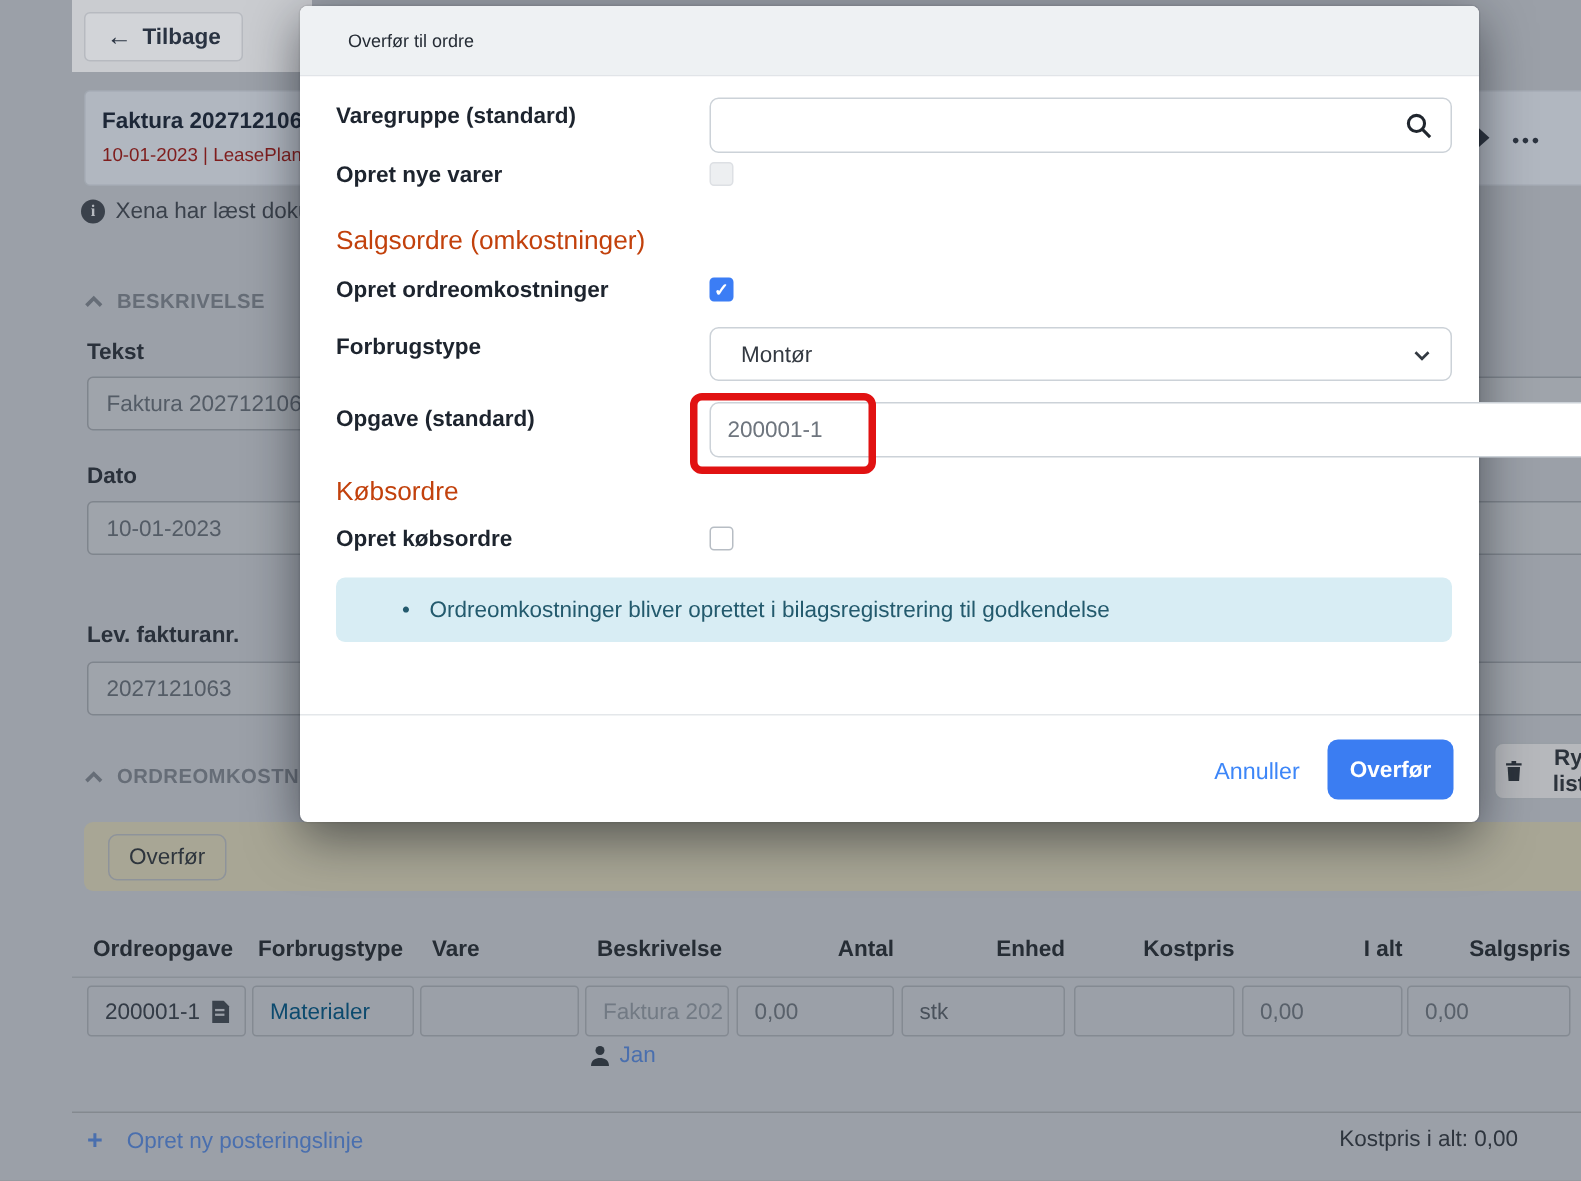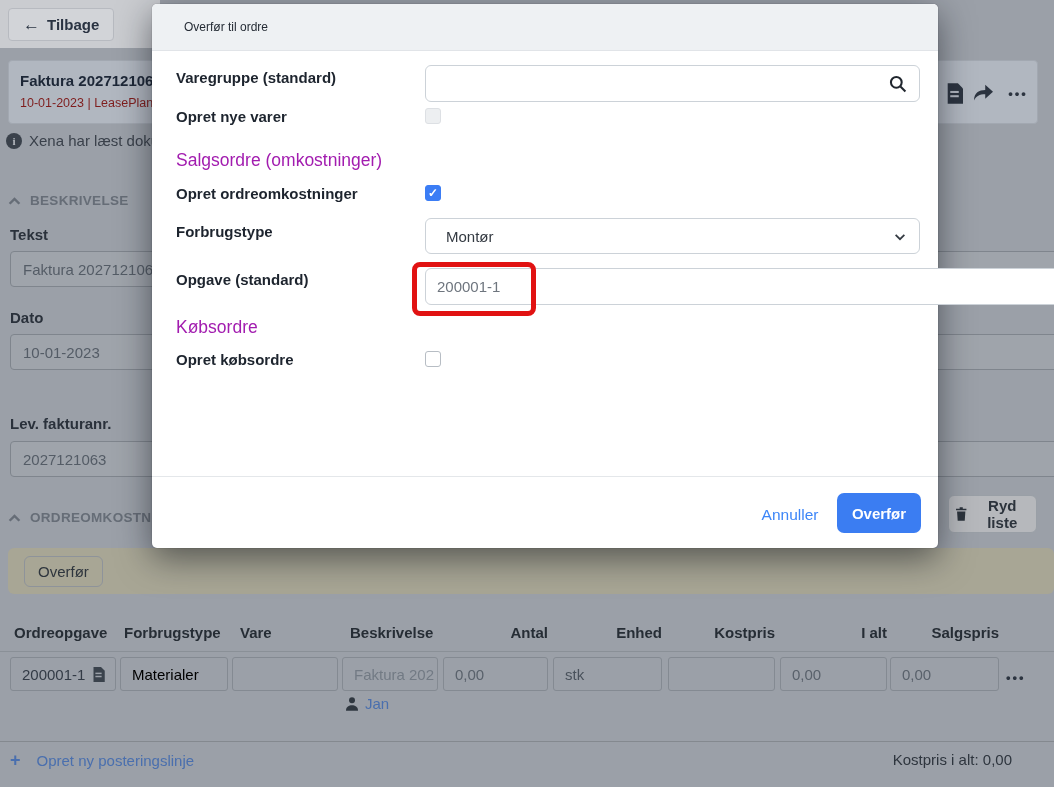--- a/index.html
+++ b/index.html
@@ -1,18 +1,18 @@
 <!DOCTYPE html>
 <html><head>
 <meta charset="utf-8">
 <style>
   html,body{margin:0;padding:0;background:#73777e;}
   .stage{position:relative;width:1054px;height:787px;overflow:hidden;background:#9ba0a8;
          font-family:"Liberation Sans",sans-serif;font-size:15px;color:#2b323c;}
-  .abs{position:absolute;}
+  .abs{position:absolute;margin-left:48px;}
 
   
   .strip{left:0;top:0;width:160px;height:48px;background:#caccd0;}
   .backbtn{left:8px;top:8px;height:33px;padding:0 14px;display:flex;align-items:center;gap:7px;
            background:#d2d4d8;border:1px solid #b7bac0;border-radius:4px;font-weight:600;
            font-size:15px;color:#2a3342;cursor:pointer;font-family:inherit;}
   .ic-arrow::after{content:"←";font-size:17px;font-weight:700;color:#2a3342;}
   .band{left:8px;top:60px;width:1028px;height:62px;background:#b1b7c0;border:1px solid #a2a8b1;border-radius:4px;}
   .btitle{left:20px;top:72px;font-weight:700;font-size:15px;color:#1d2737;white-space:nowrap;}
   .bsub{left:20px;top:96px;font-size:12.5px;color:#7f1d1d;white-space:nowrap;}
@@ -29,40 +29,40 @@
   .rydbtn{left:948px;top:495px;width:89px;height:38px;background:#b6b8bc;border:1px solid #999fa6;border-radius:6px;
           display:flex;align-items:center;justify-content:center;gap:7px;font-weight:700;font-size:15px;color:#2c333c;cursor:pointer;font-family:inherit;}
   .banner{left:8px;top:548px;width:1014px;height:46px;background:#a8a695;border-radius:6px;display:flex;align-items:center;
           padding:0 16px;gap:13px;color:#5f645a;font-size:15.5px;}
   .bannerbtn{height:31px;padding:0 13px;background:transparent;border:1px solid #8e939a;border-radius:6px;
              color:#2e353d;font-size:15px;cursor:pointer;font-family:inherit;white-space:nowrap;}
   .th{top:624px;font-weight:700;font-size:15px;color:#262d35;white-space:nowrap;}
   .thr{text-align:right;}
   .hdrline{left:0;top:651px;width:1054px;height:1px;background:#8a9097;}
   .cell{top:657px;height:34px;border:1px solid #848a92;border-radius:3px;display:flex;align-items:center;
-        padding:0 11px;font-size:15px;color:#000000;box-sizing:border-box;white-space:nowrap;overflow:hidden;}
+        padding:0 11px;font-size:15px;color:#0c4a6e;box-sizing:border-box;white-space:nowrap;overflow:hidden;}
   .cell.num{justify-content:flex-start;color:#59616b;}
   .muted{color:#727a84;}
   .rowdots{left:1006px;top:668px;cursor:pointer;}
   .linkdim{color:#4a6fae;cursor:pointer;}
   .orderlink{left:8px;top:694px;width:118px;line-height:21px;font-size:15px;}
   .userchip{left:344px;top:695px;display:flex;align-items:center;gap:5px;font-size:15px;}
   .ic-person{width:16px;height:16px;color:#2f3740;}
   .botline{left:0;top:741px;width:1054px;height:1px;background:#84898f;}
   .addlink{left:10px;top:750px;display:flex;align-items:center;gap:16px;font-size:15px;}
   .ic-plus::after{content:"+";font-size:18px;font-weight:700;}
   .total{top:751px;right:42px;font-size:15px;color:#2e353e;white-space:nowrap;}
 
   
   .modal{left:152px;top:4px;width:786px;height:544px;background:#fff;border-radius:5px;
          box-shadow:0 10px 34px rgba(15,19,26,.55),0 0 0 1px rgba(0,0,0,.06);color:#1d242e;}
   .mhead{position:absolute;left:0;top:0;right:0;height:46px;background:#eef1f3;border-bottom:1px solid #e1e4e8;
          border-radius:5px 5px 0 0;display:flex;align-items:center;padding-left:32px;font-size:12px;color:#252c35;}
   .mlbl{position:absolute;left:24px;font-weight:700;font-size:15px;color:#1d242e;white-space:nowrap;}
-  .msec{position:absolute;left:24px;font-size:17.5px;color:#a21caf;white-space:nowrap;}
+  .msec{position:absolute;left:24px;font-size:17.5px;color:#c2410c;white-space:nowrap;}
   .mctl{position:absolute;left:273px;width:495px;box-sizing:border-box;}
   .minput{height:37px;border:1px solid #ccd2d8;border-radius:6px;background:#fff;display:flex;align-items:center;
           padding:0 40px 0 11px;font-size:15px;color:#6e757e;font-family:inherit;width:100%;box-sizing:border-box;outline:none;}
   .searchwrap{height:37px;}
   .searchwrap input{width:100%;height:100%;border:1px solid #ccd2d8;border-radius:6px;padding:0 40px 0 11px;
           font-size:15px;font-family:inherit;box-sizing:border-box;outline:none;color:#343a42;background:#fff;}
   .ic-search{position:absolute;right:13px;top:9px;width:19px;height:19px;color:#20262e;cursor:pointer;}
   .selectbox{height:36px;border:1px solid #ccd2d8;border-radius:6px;display:flex;align-items:center;
              padding:0 34px 0 20px;font-size:15px;color:#343a42;cursor:pointer;position:relative;}
   .ic-chevdown{position:absolute;right:12px;top:11px;width:14px;height:14px;color:#343a42;}
@@ -255,20 +255,24 @@
     <div class="mlbl" style="top:267px;">Opgave (standard)</div>
     <div class="mctl minput" style="top:264px;height:37px;">
       <span>200001-1</span>
     </div>
 
     <div class="msec" style="top:313px;">Købsordre</div>
 
     <div class="mlbl" style="top:347px;">Opret købsordre</div>
     <span class="cb plain" style="top:347px;"></span>
 
+    <div class="malert">
+      <span class="ic-bullet"></span>
+      <span>Ordreomkostninger bliver oprettet i bilagsregistrering til godkendelse</span>
+    </div>
 
     <div class="mfootline"></div>
     <div class="cancel">Annuller</div>
     <button class="submit">Overfør</button>
   </div>
 
   <div class="abs annot"></div>
 
 </div>
 

